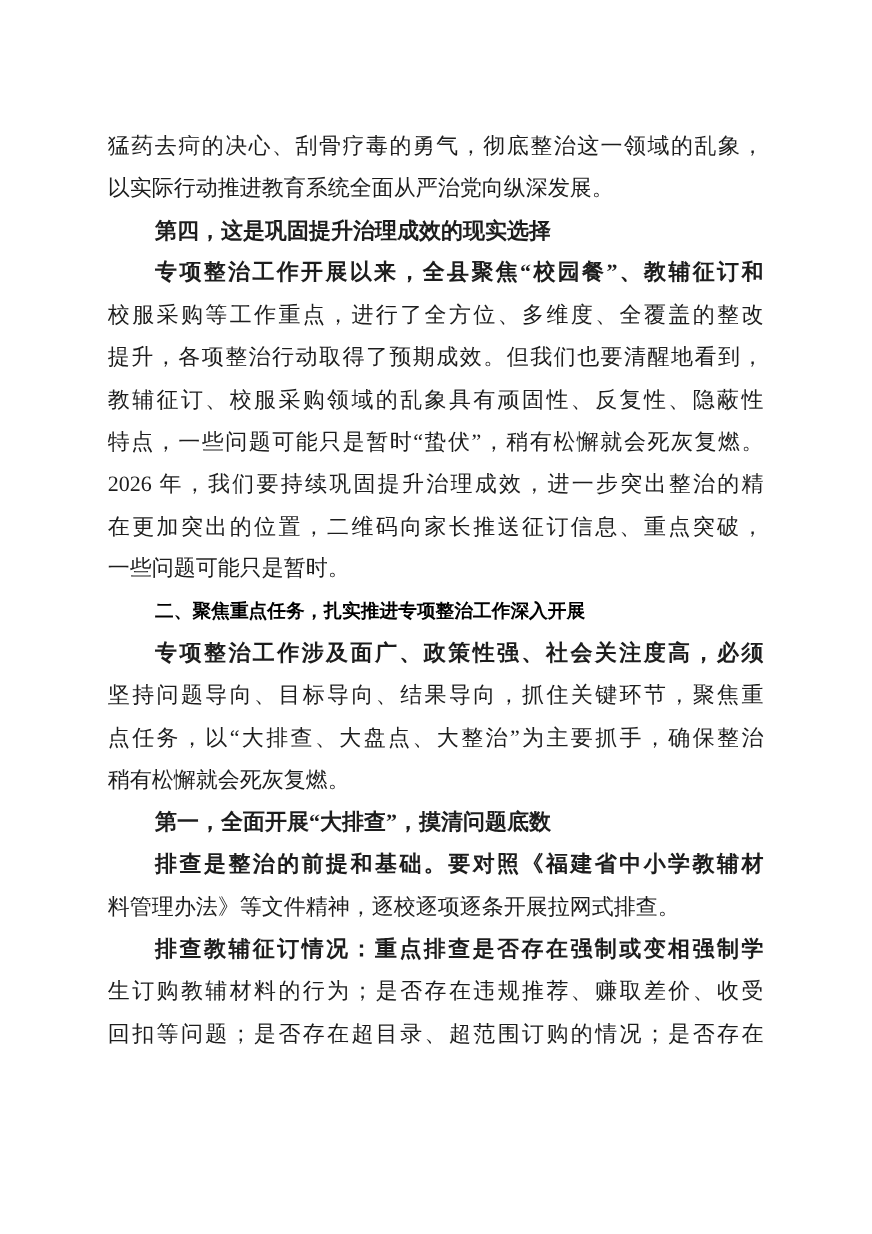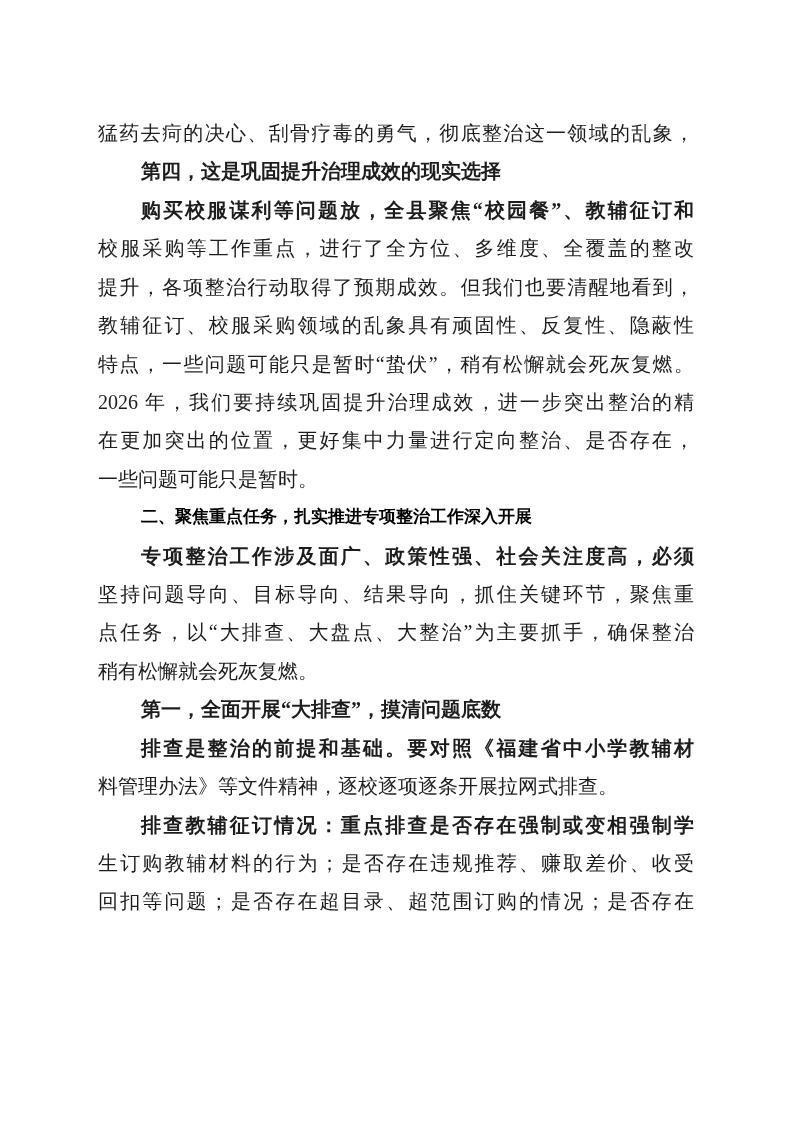--- a/index.html
+++ b/index.html
@@ -65,28 +65,29 @@
   }
 </style>
 </head>
 <body>
 
 <div class="page">
 
   <div class="body-block">
 
   <div class="line justify">猛药去疴的决心、刮骨疗毒的勇气，彻底整治这一领域的乱象，</div>
+      <div class="line">以实际行动推进教育系统全面从严治党向纵深发展。</div>
       <div class="line indent">第四，这是巩固提升治理成效的现实选择</div>
-      <div class="line indent justify">购买校服谋利等问题放，全县聚焦“校园餐”、教辅征订和</div>
+      <div class="line indent justify">专项整治工作开展以来，全县聚焦“校园餐”、教辅征订和</div>
       <div class="line justify">校服采购等工作重点，进行了全方位、多维度、全覆盖的整改</div>
       <div class="line justify">提升，各项整治行动取得了预期成效。但我们也要清醒地看到，</div>
       <div class="line justify">教辅征订、校服采购领域的乱象具有顽固性、反复性、隐蔽性</div>
       <div class="line justify">特点，一些问题可能只是暂时“蛰伏”，稍有松懈就会死灰复燃。</div>
       <div class="line justify">2026 年，我们要持续巩固提升治理成效，进一步突出整治的精</div>
-      <div class="line justify">在更加突出的位置，更好集中力量进行定向整治、是否存在，</div>
+      <div class="line justify">在更加突出的位置，二维码向家长推送征订信息、重点突破，</div>
       <div class="line">一些问题可能只是暂时。</div>
       <div class="line heading indent">二、聚焦重点任务，扎实推进专项整治工作深入开展</div>
       <div class="line indent justify">专项整治工作涉及面广、政策性强、社会关注度高，必须</div>
       <div class="line justify">坚持问题导向、目标导向、结果导向，抓住关键环节，聚焦重</div>
       <div class="line justify">点任务，以“大排查、大盘点、大整治”为主要抓手，确保整治</div>
       <div class="line">稍有松懈就会死灰复燃。</div>
       <div class="line indent">第一，全面开展“大排查”，摸清问题底数</div>
       <div class="line indent justify">排查是整治的前提和基础。要对照《福建省中小学教辅材</div>
       <div class="line">料管理办法》等文件精神，逐校逐项逐条开展拉网式排查。</div>
       <div class="line indent justify">排查教辅征订情况：重点排查是否存在强制或变相强制学</div>

